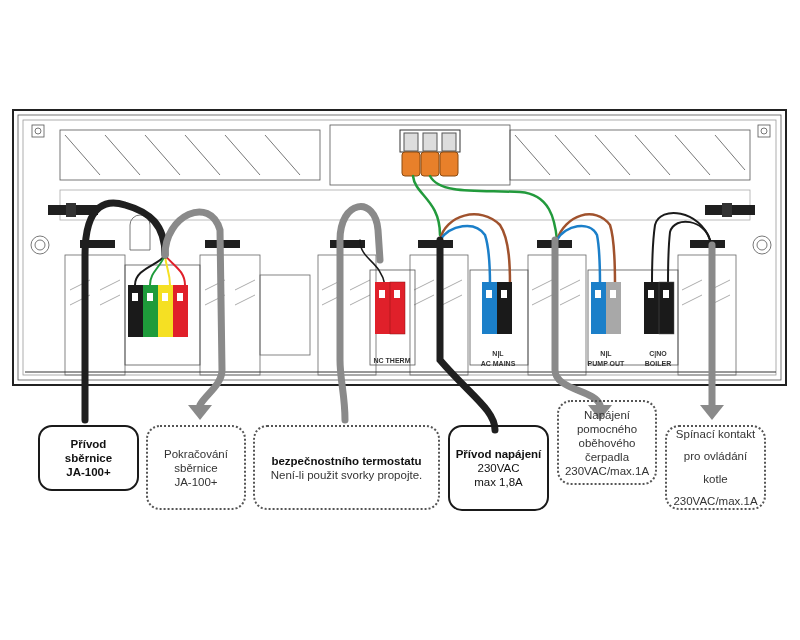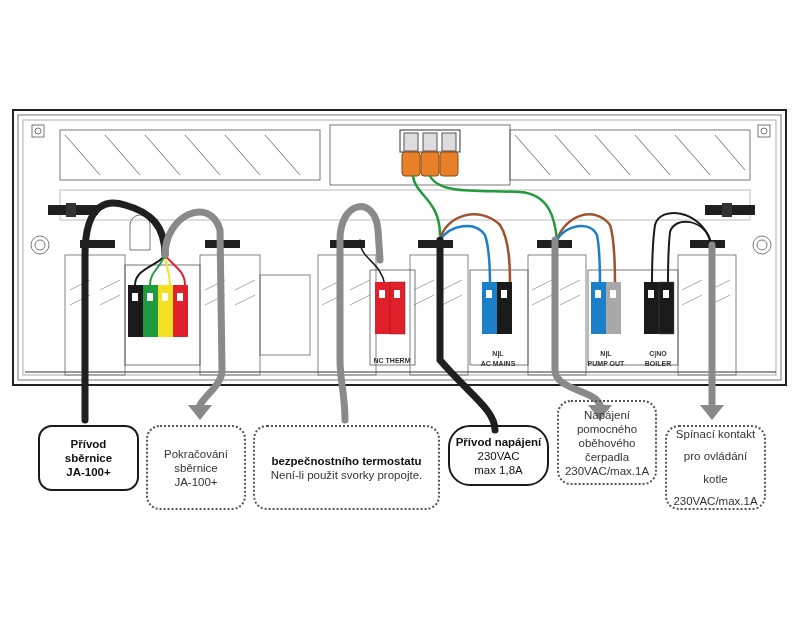--- a/index.html
+++ b/index.html
@@ -187,21 +187,21 @@
 </div>
 <div class="box dashed" style="left:146px;top:425px;width:100px;height:85px;">
   <span>Pokračování</span>
   <span>sběrnice</span>
   <span>JA-100+</span>
 </div>
 <div class="box dashed" style="left:253px;top:425px;width:187px;height:85px;">
   <b>bezpečnostního termostatu</b>
   <span>Není-li použit svorky propojte.</span>
 </div>
-<div class="box solid" style="left:448px;top:425px;width:101px;height:61px;border-radius:22px;">
+<div class="box solid" style="left:448px;top:425px;width:101px;height:86px;">
   <b>Přívod napájení</b>
   <span>230VAC</span>
   <span>max 1,8A</span>
 </div>
 <div class="box dashed" style="left:557px;top:400px;width:100px;height:85px;">
   <span>Napájení</span>
   <span>pomocného</span>
   <span>oběhového</span>
   <span>čerpadla</span>
   <span>230VAC/max.1A</span>

